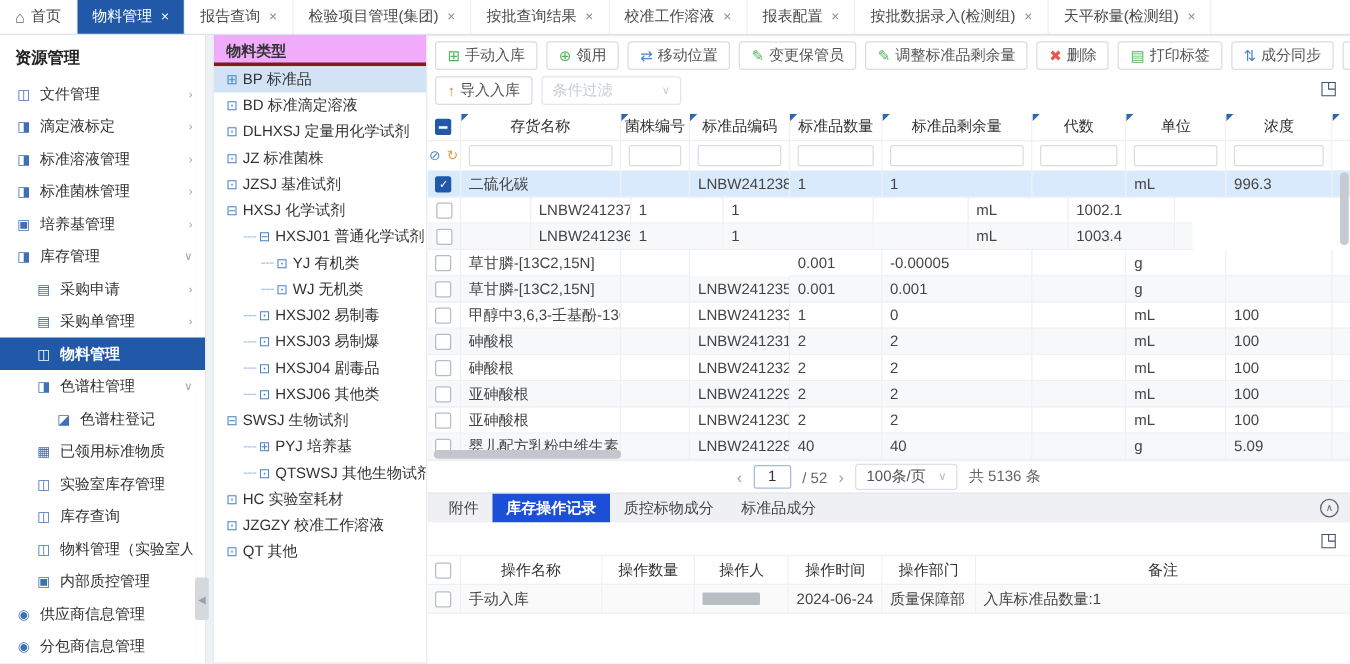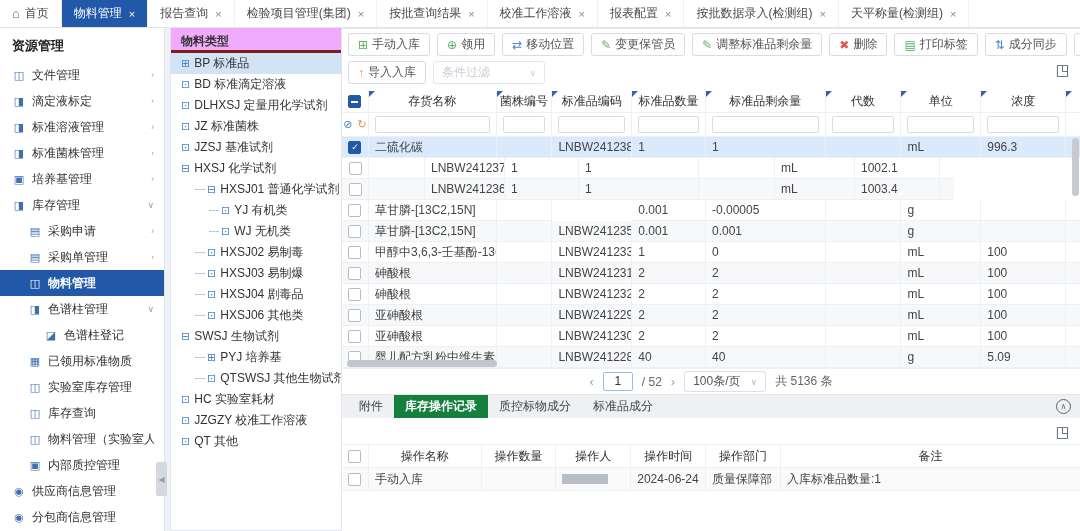--- a/index.html
+++ b/index.html
@@ -73,21 +73,21 @@
   
   .pager { height:26px; border-top:1px solid #f0f1f3; display:flex; align-items:center; justify-content:center; gap:9px; color:#666; background:#fff; }
   .pg-arrow { color:#99a0a8; font-size:13px; cursor:pointer; }
   .pg-box { width:30px; height:19px; border:1px solid #9fbce0; border-radius:2px; text-align:center; line-height:17px; color:#333; }
   .pg-size { display:flex; align-items:center; gap:10px; border:1px solid #dcdfe6; border-radius:3px; height:21px; padding:0 8px; color:#555; }
   .pg-size .v { color:#b0b5bd; font-size:9px; }
 
   
   .btabs { height:24px; background:#eef0f3; display:flex; align-items:stretch; gap:0; padding-left:6px; position:relative; border-top:1px solid #e4e7eb; }
   .btab { display:flex; align-items:center; padding:0 11px; color:#444; cursor:pointer; }
-  .btab.active { background:#15803d; color:#fff; font-weight:bold; }
+  .btab.active { background:#1d4ed8; color:#fff; font-weight:bold; }
   .btabs .collapse-circle { position:absolute; right:9px; top:4px; width:15px; height:15px; border:1px solid #5f646b; border-radius:50%; display:flex; align-items:center; justify-content:center; font-size:8px; color:#5f646b; cursor:pointer; }
   .bpanel { position:relative; flex:1; background:#fff; }
   .bpanel .grid-icon2 { position:absolute; right:10px; top:5px; color:#44506b; font-size:15px; cursor:pointer; }
   .btable { margin-top:26px; }
   .btable .h-label { height:24px; border-top:1px solid #edf0f4; }
   .btable .b-row .t-cell { background:#fafafa; height:23px; }
   .redact { width:46px; height:10px; background:#b9bdc4; border-radius:1px; }
 </style>
 </head>
 <body>

